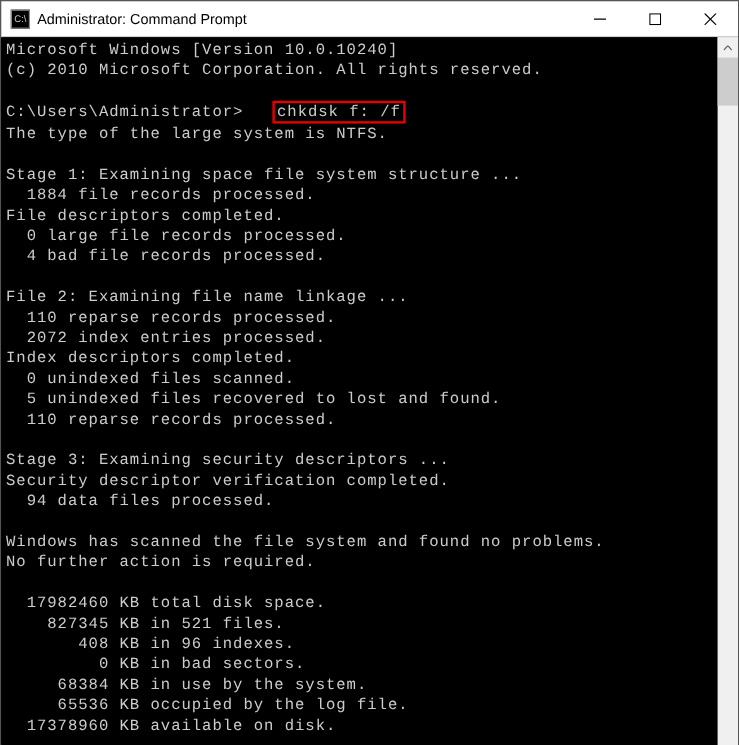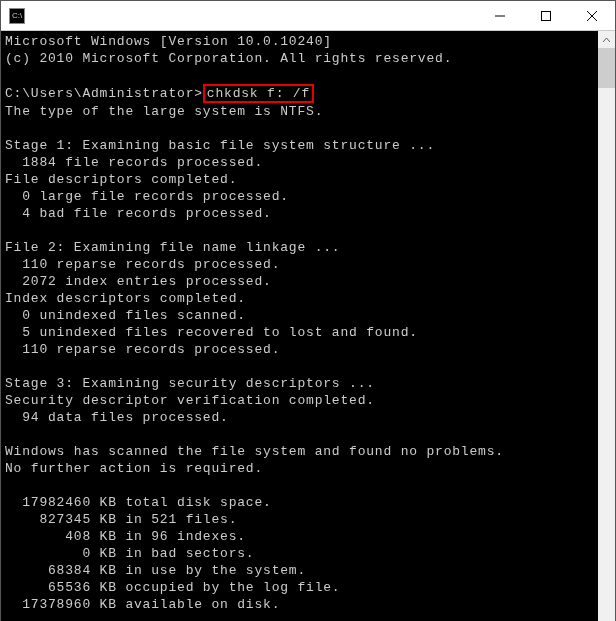--- a/index.html
+++ b/index.html
@@ -25,21 +25,21 @@
   }
   .titlebar .ctrl svg { display:block; }
   .client {
     flex: 1 1 auto; display: flex; background: #000;
   }
   .terminal {
     flex: 1 1 auto; color: #ccc; font-size: 13px; line-height: 17px;
     white-space: pre; letter-spacing: 0.8px; padding: 2px 4px; overflow: hidden;
   }
   .highlight-box {
-    border: 2px solid #e60000; padding: 0 2px; display: inline-block; line-height: 15px;
+    border: 2px solid #e60000; padding: 0 2px; display: inline-block; line-height: 15px; margin-left: 24px;
   }
   .scrollbar {
     width: 17px; background: #f0f0f0; position: relative;
   }
   .scroll-btn {
     width: 17px; height: 17px; background: #f0f0f0; display:flex; align-items:center; justify-content:center;
   }
   .scroll-btn svg { display:block; }
   .scroll-thumb {
     position: absolute; left: 0; width: 17px; background: #cdcdcd;
@@ -47,20 +47,21 @@
 </style>
 </head>
 <body>
 
 <div class="window">
 
   <div class="titlebar">
     <div class="icon-box">
         <span>C:\</span>
       </div>
+    <div class="title">Administrator: Command Prompt</div>
     <div class="spacer"></div>
     <div class="ctrl">
       <svg width="10" height="10">
           <line x1="0" y1="5" x2="10" y2="5" stroke="#000" stroke-width="1"></line>
         </svg>
     </div>
     <div class="ctrl">
       <svg width="10" height="10">
           <rect x="0.5" y="0.5" width="9" height="9" fill="none" stroke="#000" stroke-width="1"></rect>
         </svg>
@@ -73,21 +74,21 @@
     </div>
   </div>
 
   <div class="client">
     <div class="terminal"><span>Microsoft Windows [Version 10.0.10240]</span>
 <span>(c) 2010 Microsoft Corporation. All rights reserved.</span>
 <span></span>
 <span>C:\Users\Administrator&gt;</span><span class="highlight-box"><span>chkdsk f: /f</span></span>
 <span>The type of the large system is NTFS.</span>
 <span></span>
-<span>Stage 1: Examining basic file system structure ...</span>
+<span>Stage 1: Examining space file system structure ...</span>
 <span>  1884 file records processed.</span>
 <span>File descriptors completed.</span>
 <span>  0 large file records processed.</span>
 <span>  4 bad file records processed.</span>
 <span></span>
 <span>File 2: Examining file name linkage ...</span>
 <span>  110 reparse records processed.</span>
 <span>  2072 index entries processed.</span>
 <span>Index descriptors completed.</span>
 <span>  0 unindexed files scanned.</span>

